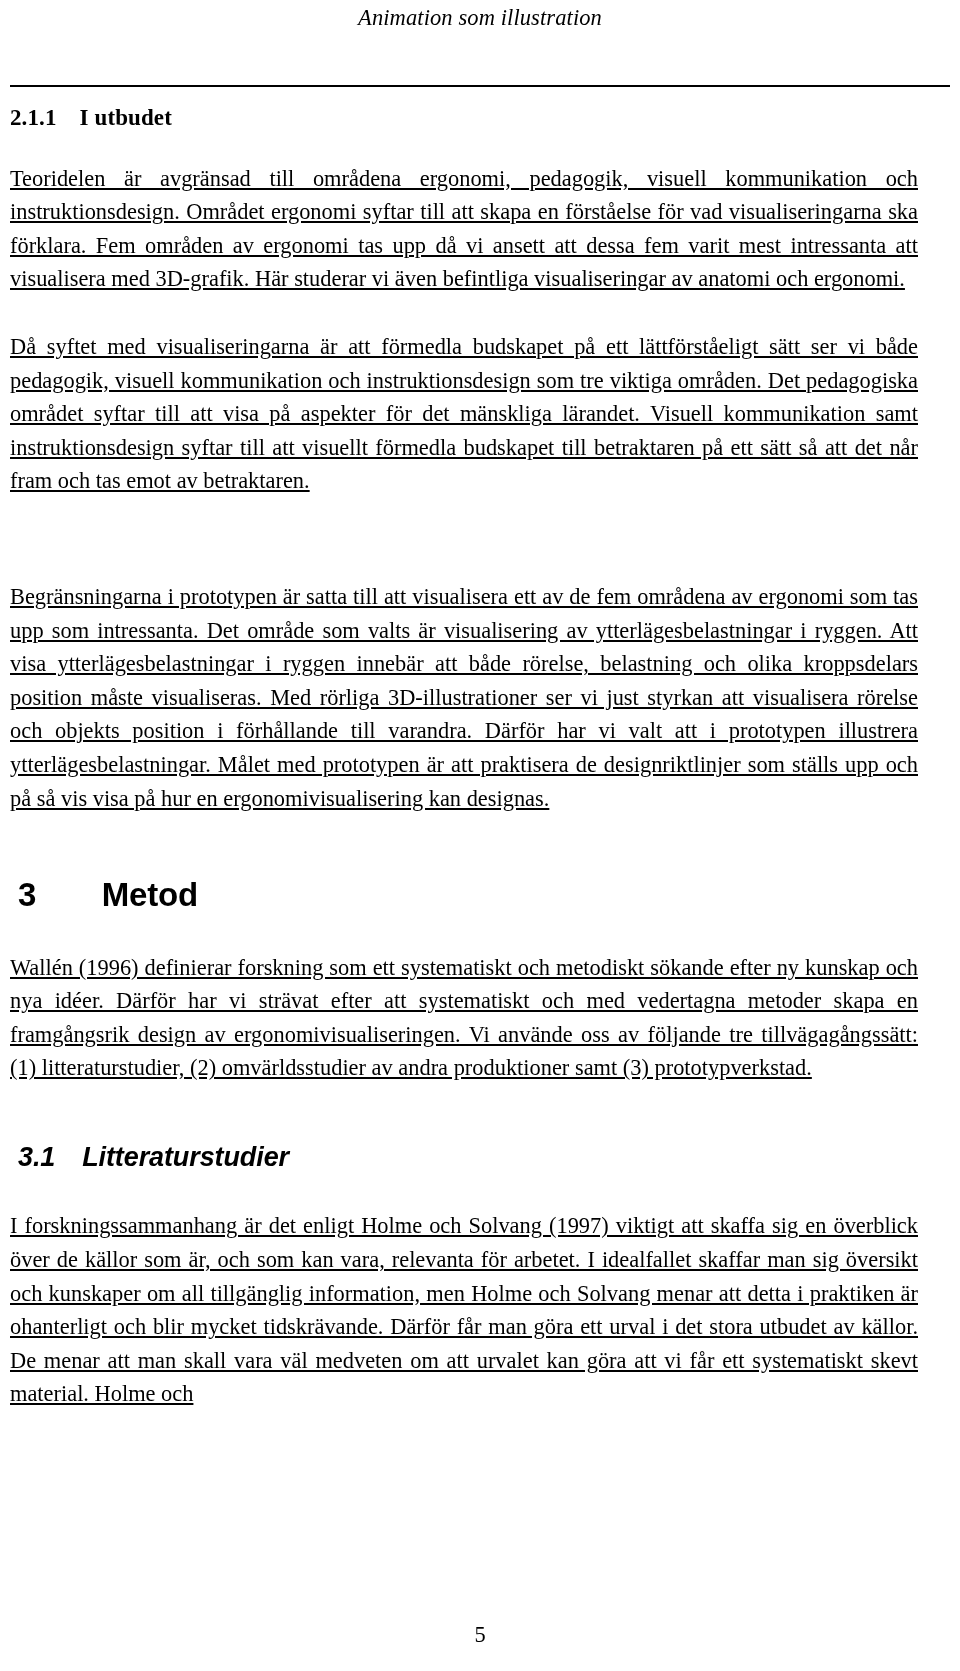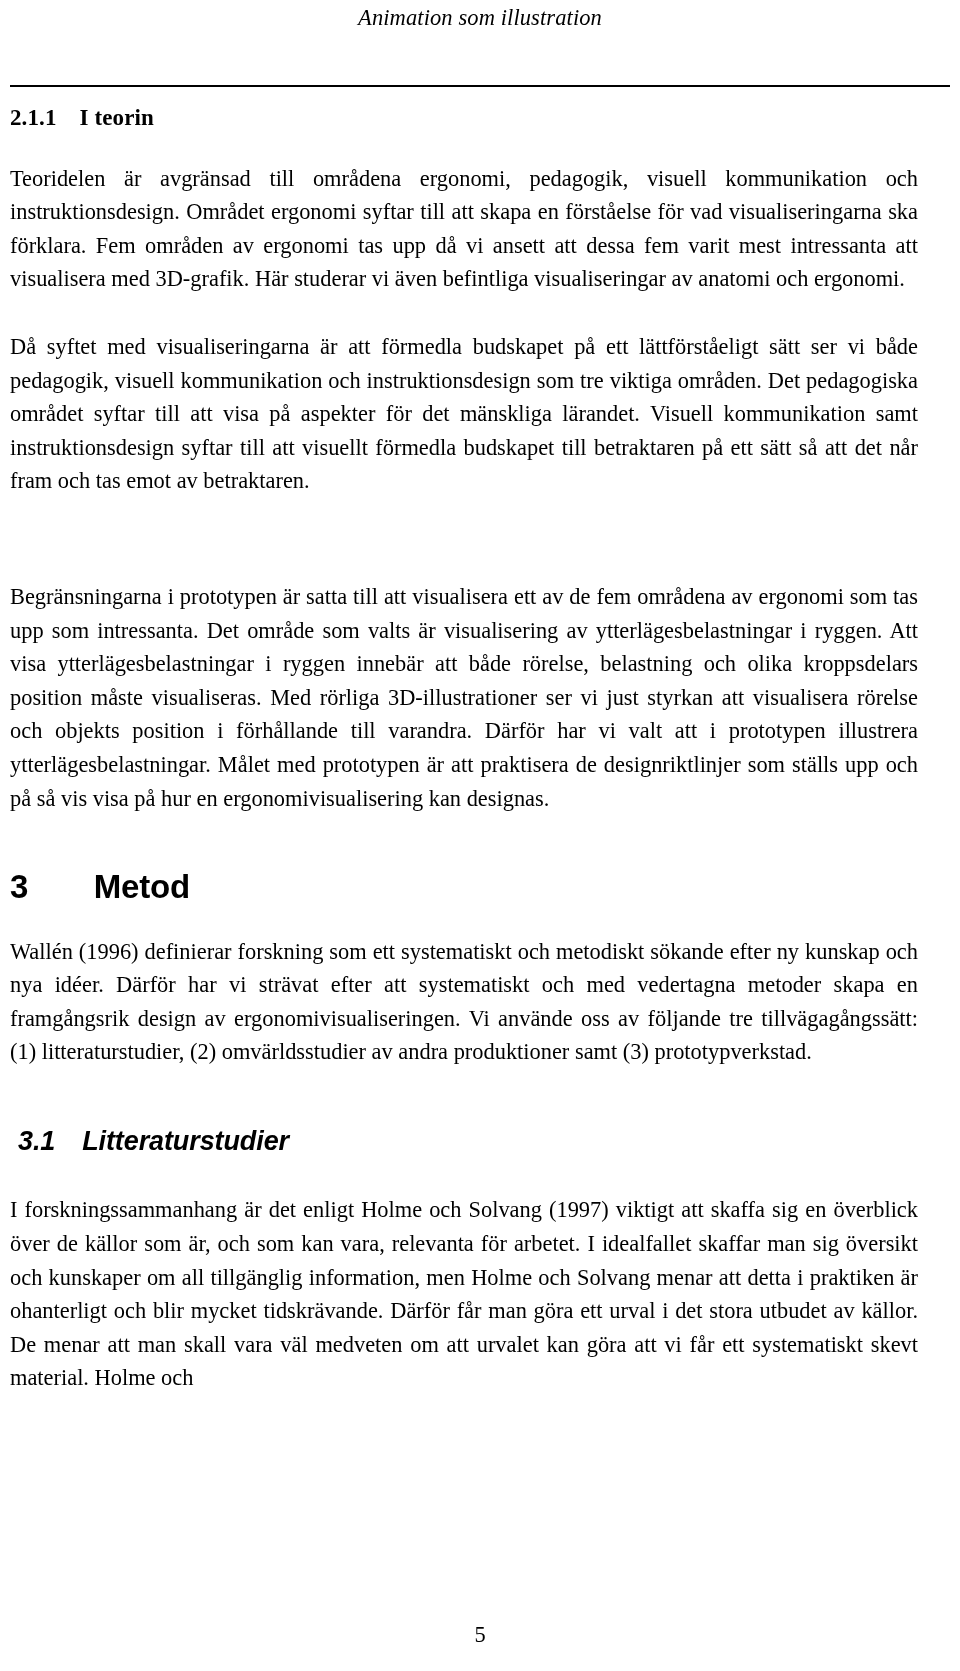--- a/index.html
+++ b/index.html
@@ -60,21 +60,21 @@
     margin: 0 0 0 0;
     padding: 0;
     letter-spacing: 0.1px;
     white-space: pre;
   }
   h1.chapter-heading {
     font-family: "Liberation Sans", "DejaVu Sans", sans-serif;
     font-weight: bold;
     font-size: 33px;
     line-height: 1.2;
-    margin: 0;
+    margin: 8px;
     padding: 0;
     letter-spacing: -0.2px;
     white-space: pre;
   }
   h2.section-heading {
     font-family: "Liberation Sans", "DejaVu Sans", sans-serif;
     font-weight: bold;
     font-style: italic;
     font-size: 27px;
     line-height: 1.2;
@@ -87,20 +87,21 @@
   
   p.body-text {
     font-family: "Liberation Serif", "DejaVu Serif", serif;
     font-size: 22.4px;
     line-height: 33.6px;
     text-align: justify;
     text-justify: inter-word;
     margin: 0;
     padding: 0;
     hyphens: none;
+    text-decoration: underline;
   }
 
   
   .gap-heading-to-para { height: 30px; }
   .gap-para-to-para    { height: 34px; }
   .gap-para-to-heading { height: 52px; }
   .gap-chapter-top     { height: 52px; }
   .gap-chapter-bottom  { height: 28px; }
   .gap-section-top     { height: 48px; }
   .gap-section-bottom  { height: 28px; }
@@ -121,21 +122,21 @@
 <body>
 
 <div class="page">
 
   <div class="running-header">Animation som illustration</div>
 
   <div class="header-rule"></div>
 
   <div class="content">
 
-    <h3 class="sub-sub-heading">2.1.1 I teorin</h3>
+    <h3 class="sub-sub-heading">2.1.1 I utbudet</h3>
 
     <div class="gap-heading-to-para"></div>
 
     <p class="body-text">Teoridelen är avgränsad till områdena ergonomi, pedagogik, visuell kommunikation och instruktionsdesign. Området ergonomi syftar till att skapa en förståelse för vad visualiseringarna ska förklara. Fem områden av ergonomi tas upp då vi ansett att dessa fem varit mest intressanta att visualisera med 3D-grafik. Här studerar vi även befintliga visualiseringar av anatomi och ergonomi.</p>
 
     <div class="gap-para-to-para"></div>
 
     <p class="body-text">Då syftet med visualiseringarna är att förmedla budskapet på ett lättförståeligt sätt ser vi både pedagogik, visuell kommunikation och instruktionsdesign som tre viktiga områden. Det pedagogiska området syftar till att visa på aspekter för det mänskliga lärandet. Visuell kommunikation samt instruktionsdesign syftar till att visuellt förmedla budskapet till betraktaren på ett sätt så att det når fram och tas emot av betraktaren.</p>
 
     <div class="gap-para-to-heading"></div>

